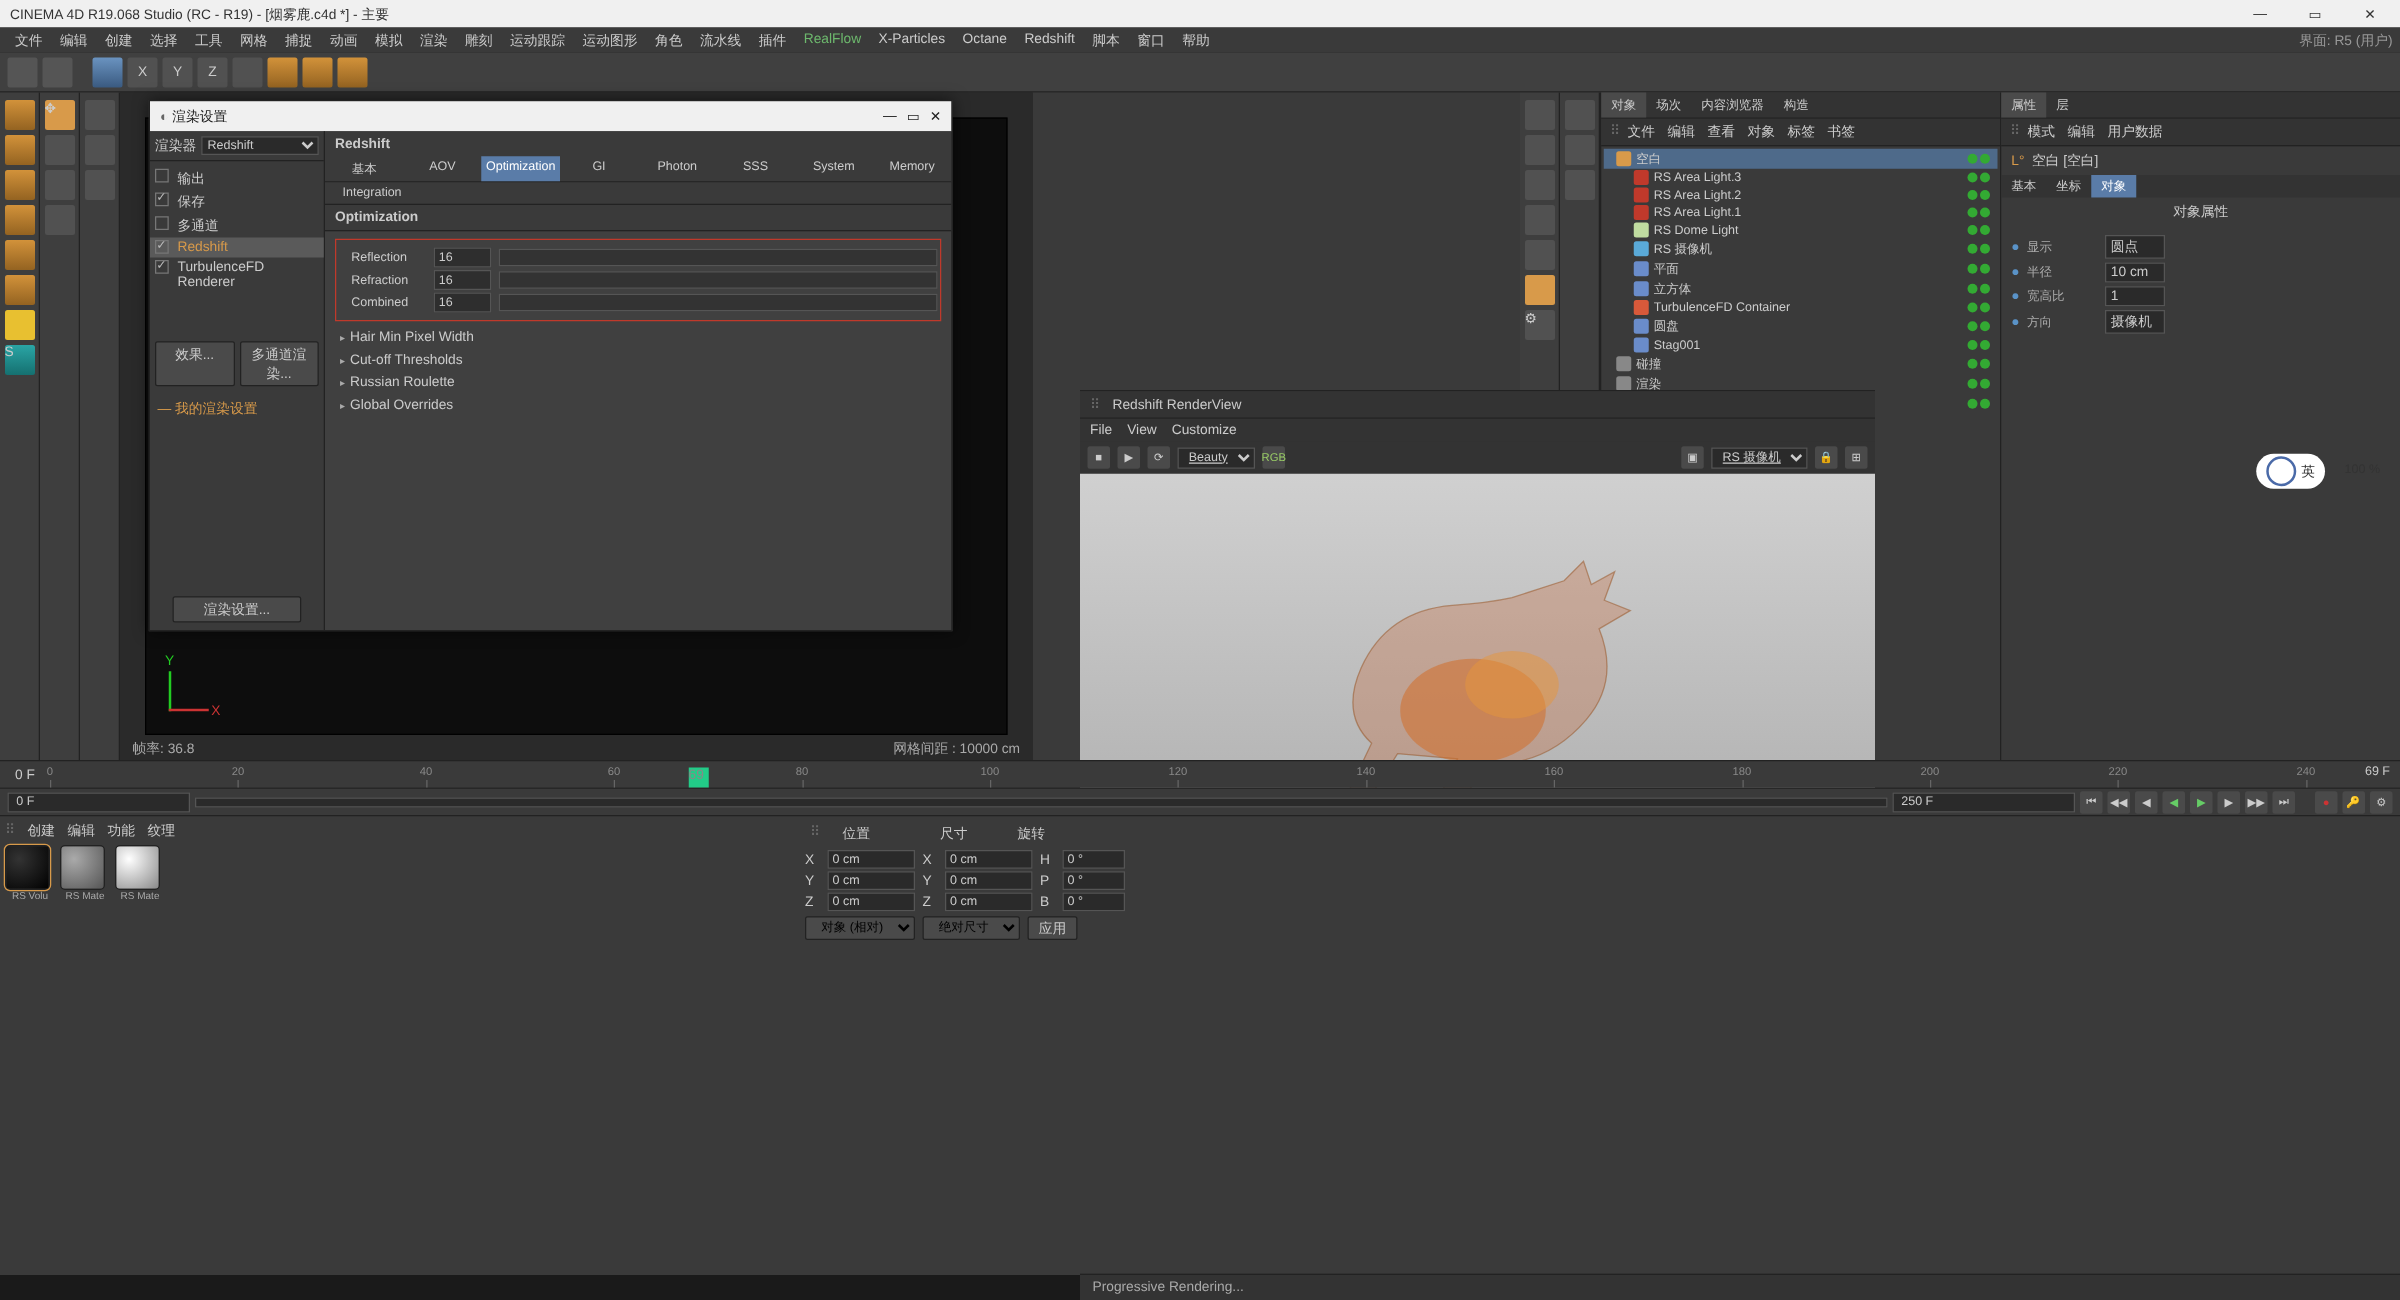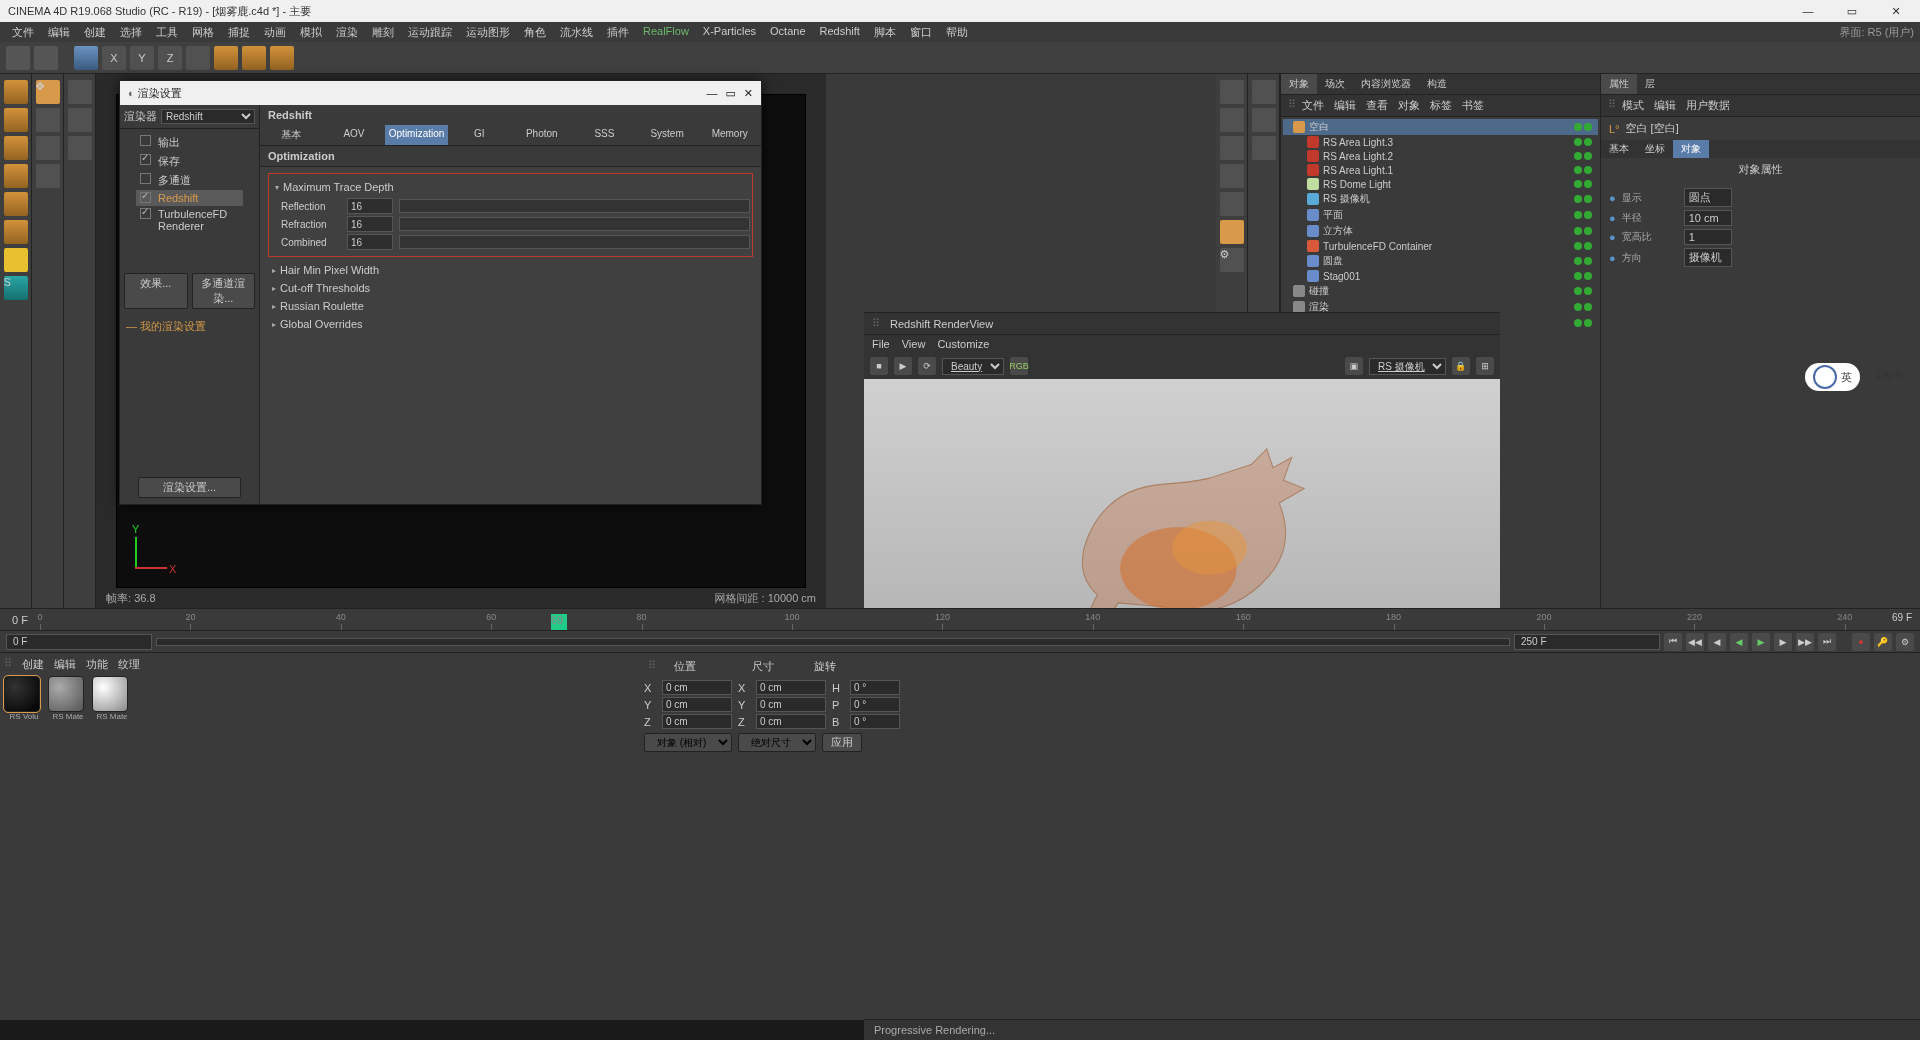--- a/index.html
+++ b/index.html
@@ -40,21 +40,21 @@
 .vp-footer{position:absolute;bottom:2px;left:0;right:0;display:flex;justify-content:space-between;padding:0 10px;color:#aaa;font-size:10px;}
 
 
 .modal { position:absolute; left:119px; top:80px; width:643px; height:425px; background:#404040; border:1px solid #222; box-shadow:0 0 12px rgba(0,0,0,.6); display:flex; flex-direction:column;}
 .modal-title{height:24px;background:#f0f0f0;color:#222;display:flex;align-items:center;justify-content:space-between;padding:0 8px;}
 .modal-title .mbtns{display:flex;gap:8px;}
 .modal-body{flex:1;display:flex;}
 .m-left{width:140px;background:#3a3a3a;border-right:1px solid #222;display:flex;flex-direction:column;}
 .m-renderer{display:flex;align-items:center;gap:4px;padding:4px;border-bottom:1px solid #222;}
 .m-renderer select{flex:1;background:#2a2a2a;color:#ccc;border:1px solid #555;}
-.m-tree{flex:1;padding:4px 16px;}
+.m-tree{flex:1;padding:4px 0;}
 .m-tree .ti{padding:2px 4px 2px 22px;position:relative;cursor:pointer;}
 .m-tree .ti .cb{position:absolute;left:4px;top:2px;width:11px;height:11px;border:1px solid #777;}
 .m-tree .ti .cb.on::after{content:"✓";position:absolute;top:-3px;left:0;color:#bbb;font-size:10px;}
 .m-tree .ti.sel{background:#5a5a5a;color:#fff;}
 .m-tree .ti.orange{color:#d89a4a;}
 .m-btns{display:flex;gap:4px;padding:4px;}
 .m-btn{flex:1;background:#4a4a4a;border:1px solid #222;border-radius:2px;text-align:center;padding:2px 4px;cursor:pointer;}
 .m-link{padding:6px;color:#d89a4a;cursor:pointer;}
 .m-right{flex:1;display:flex;flex-direction:column;}
 .m-hdr{padding:4px 8px;background:#3a3a3a;font-weight:bold;}
@@ -633,24 +633,26 @@
       <div class="m-tabs" id="m-tabs">
           <div class="m-tab">基本</div>
           <div class="m-tab">AOV</div>
           <div class="m-tab active">Optimization</div>
           <div class="m-tab">GI</div>
           <div class="m-tab">Photon</div>
           <div class="m-tab">SSS</div>
           <div class="m-tab">System</div>
           <div class="m-tab">Memory</div>
         </div>
+      <div class="m-tabs">
+          <div class="m-tab" style="flex:0 0 auto;padding:3px 14px;">Integration</div>
+        </div>
       <div class="m-section">Optimization</div>
       <div class="m-content">
         <div class="redbox">
-          <div class="collaps open">Maximum Trace Depth</div>
           <div id="m-fields" style="padding-left:10px;">
               <div class="field-row">
                 <label>Reflection</label>
                 <input class="spin" value="16" style="">
                 <div class="slider-track"></div>
               </div>
               <div class="field-row">
                 <label>Refraction</label>
                 <input class="spin" value="16" style="">
                 <div class="slider-track"></div>

